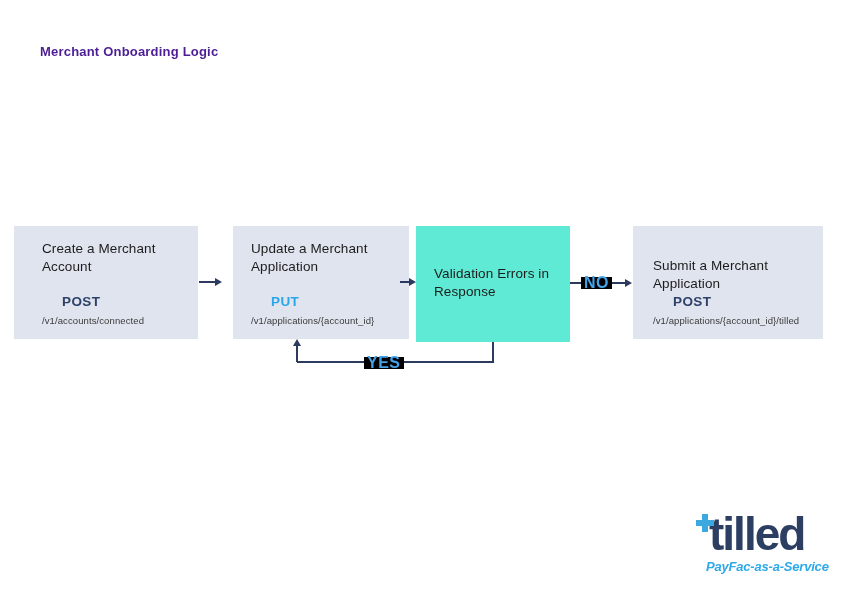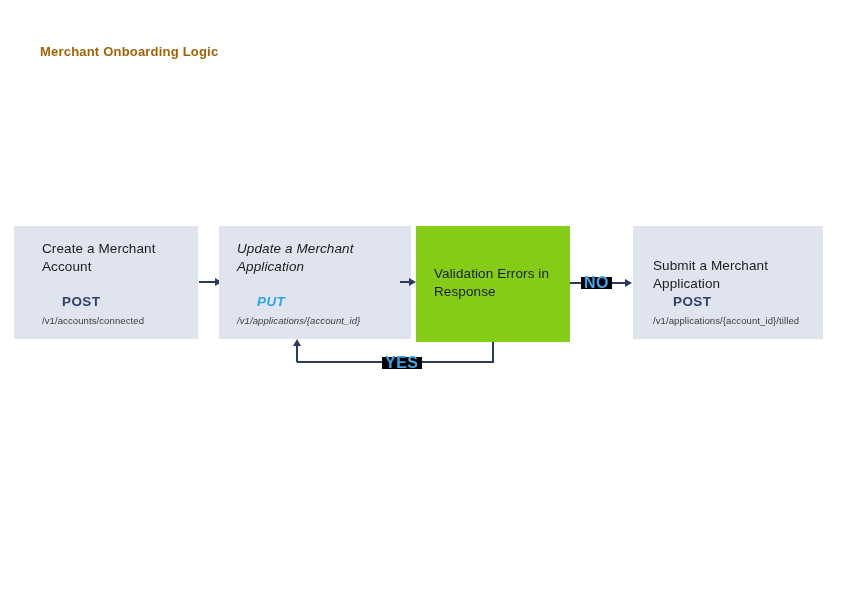--- a/index.html
+++ b/index.html
@@ -8,28 +8,28 @@
     background: #ffffff;
     font-family: "Liberation Sans", sans-serif;
     position: relative;
     overflow: hidden;
   }
   .canvas { position: absolute; inset: 0; }
 
   
   .page-title {
     position: absolute; left: 40px; top: 44px;
-    font-size: 13px; font-weight: bold; color: #a16207;
+    font-size: 13px; font-weight: bold; color: #4c1d95;
     letter-spacing: 0.2px;
   }
 
   
   .node { position: absolute; box-sizing: border-box; }
   .node.light { background: #e0e4ee; }
-  .node.dark  { background: #84cc16; padding-left: 17px; }
+  .node.dark  { background: #5eead4; padding-left: 17px; }
 
   .node-title {
     position: absolute;
     font-size: 13.5px; line-height: 18px; color: #1c1c1c;
     letter-spacing: 0.1px;
   }
   .method {
     position: absolute;
     font-size: 13.5px; font-weight: bold; color: #2d4169;
     letter-spacing: 0.4px;
@@ -41,21 +41,21 @@
     font-size: 9.5px; color: #3a3a3a; letter-spacing: 0.1px;
     white-space: nowrap;
   }
 
   
   #node-create { left: 14px;  top: 226px; width: 184px; height: 113px; }
   #node-create .node-title { left: 28px; top: 14px; width: 140px; }
   #node-create .method     { left: 28px; top: 68px; }
   #node-create .endpoint   { left: 28px; top: 89px; }
 
-  #node-update { left: 219px; top: 226px; width: 192px; height: 113px; font-style: italic; }
+  #node-update { left: 233px; top: 226px; width: 176px; height: 113px; }
   #node-update .node-title { left: 18px; top: 14px; width: 140px; }
   #node-update .method     { left: 18px; top: 68px; }
   #node-update .endpoint   { left: 18px; top: 89px; }
 
   #node-validate { left: 416px; top: 226px; width: 154px; height: 116px; }
   #node-validate .node-title { left: 18px; top: 39px; width: 125px; }
 
   #node-submit { left: 633px; top: 226px; width: 190px; height: 113px; }
   #node-submit .node-title { left: 20px; top: 23px; width: 150px; margin-top: 8px; }
   #node-submit .method     { left: 20px; top: 68px; }
@@ -88,21 +88,21 @@
   #edge2-head  { left: 409px; top: 278px; }
 
   #edge3-line  { left: 570px; top: 282px; width: 56px; }
   #edge3-head  { left: 625px; top: 279px; }
   #edge3-label { left: 581px; top: 277px; }
 
   #edge4-vdown { left: 492px; top: 342px; height: 20px; }
   #edge4-hline { left: 297px; top: 361px; width: 197px; }
   #edge4-vup   { left: 296px; top: 345px; height: 17px; }
   #edge4-head  { left: 293px; top: 339px; }
-  #edge4-label { left: 382px; top: 357px; }
+  #edge4-label { left: 364px; top: 357px; }
 
   
   .logo { position: absolute; left: 696px; top: 512px; width: 132px; }
   .logo-mark { position: relative; display: block; }
   .logo-plus {
     position: absolute; left: 0px; top: 2px;
     width: 18px; height: 18px;
   }
   .logo-plus .ph { position: absolute; left: 0; top: 6px; width: 18px; height: 6px; background: #3ba9e0; }
   .logo-plus .pv { position: absolute; left: 6px; top: 0; width: 6px; height: 18px; background: #3ba9e0; }
@@ -155,14 +155,24 @@
   <div class="vline" id="edge4-vup"></div>
   <div class="arrow-up" id="edge4-head"></div>
   <div class="edge-label" id="edge4-label">YES</div>
 
   <div class="node light" id="node-submit">
     <div class="node-title">Submit a Merchant Application</div>
     <div class="method">POST</div>
     <div class="endpoint">/v1/applications/{account_id}/tilled</div>
   </div>
 
+  <div class="logo">
+    <span class="logo-mark">
+      <span class="logo-plus">
+          <span class="ph"></span>
+          <span class="pv"></span>
+        </span>
+      <span class="logo-wordmark">tilled</span>
+    </span>
+    <span class="logo-tagline">PayFac-as-a-Service</span>
+  </div>
 
 </div>
 
 </body></html>

